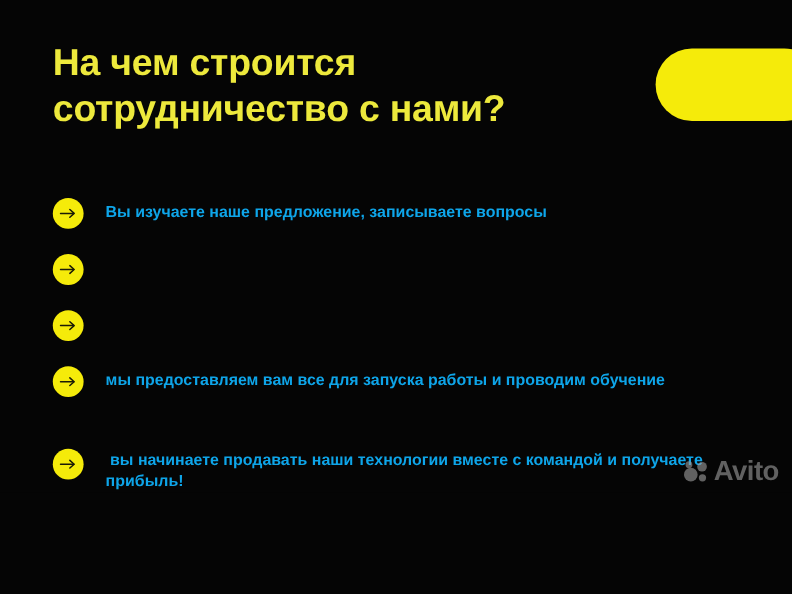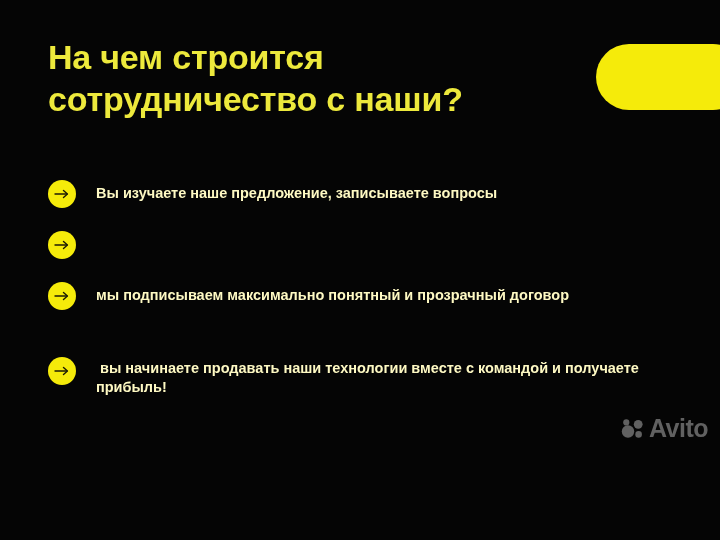--- a/index.html
+++ b/index.html
@@ -81,21 +81,21 @@
     border-radius: 50%;
     background: #F5EB0A;
     display: flex;
     align-items: center;
     justify-content: center;
   }
   .bullet svg {
     display: block;
   }
   .step-text {
-    color: #fef9c3;
+    color: #0ea5e9;
     font-size: 14.5px;
     line-height: 19px;
     font-weight: bold;
     padding-top: 4px;
     white-space: pre-wrap;
   }
   .step.two-line .step-text {
     padding-top: 2px;
   }
 
@@ -122,21 +122,21 @@
 </style>
 </head>
 <body>
 
 <div class="slide">
 
   <div class="pill-accent"></div>
 
   <h1 class="title">
     <span class="title-line">На чем строится</span>
-    <span class="title-line">сотрудничество с наши?</span>
+    <span class="title-line">сотрудничество с нами?</span>
   </h1>
 
   <ul class="steps">
 
     <li class="step">
       <span class="bullet">
         <svg width="16" height="10" viewBox="0 0 16 10" aria-hidden="true">
           <path d="M1 5 H13" stroke="#1B1B06" stroke-width="1.4" fill="none" stroke-linecap="round"></path>
           <path d="M9.5 1.5 L13.4 5 L9.5 8.5" stroke="#1B1B06" stroke-width="1.4" fill="none" stroke-linecap="round" stroke-linejoin="round"></path>
         </svg>
@@ -154,23 +154,31 @@
     </li>
 
 
     <li class="step">
       <span class="bullet">
         <svg width="16" height="10" viewBox="0 0 16 10" aria-hidden="true">
           <path d="M1 5 H13" stroke="#1B1B06" stroke-width="1.4" fill="none" stroke-linecap="round"></path>
           <path d="M9.5 1.5 L13.4 5 L9.5 8.5" stroke="#1B1B06" stroke-width="1.4" fill="none" stroke-linecap="round" stroke-linejoin="round"></path>
         </svg>
       </span>
-      <span class="step-text">мы подписываем максимально понятный и прозрачный договор</span>
-    </li>
-
+    </li>
+
+    <li class="step">
+      <span class="bullet">
+        <svg width="16" height="10" viewBox="0 0 16 10" aria-hidden="true">
+          <path d="M1 5 H13" stroke="#1B1B06" stroke-width="1.4" fill="none" stroke-linecap="round"></path>
+          <path d="M9.5 1.5 L13.4 5 L9.5 8.5" stroke="#1B1B06" stroke-width="1.4" fill="none" stroke-linecap="round" stroke-linejoin="round"></path>
+        </svg>
+      </span>
+      <span class="step-text">мы предоставляем вам все для запуска работы и проводим обучение</span>
+    </li>
 
     <li class="step two-line">
       <span class="bullet">
         <svg width="16" height="10" viewBox="0 0 16 10" aria-hidden="true">
           <path d="M1 5 H13" stroke="#1B1B06" stroke-width="1.4" fill="none" stroke-linecap="round"></path>
           <path d="M9.5 1.5 L13.4 5 L9.5 8.5" stroke="#1B1B06" stroke-width="1.4" fill="none" stroke-linecap="round" stroke-linejoin="round"></path>
         </svg>
       </span>
       <span class="step-text"> вы начинаете продавать наши технологии вместе с командой и получаете прибыль!</span>
     </li>

